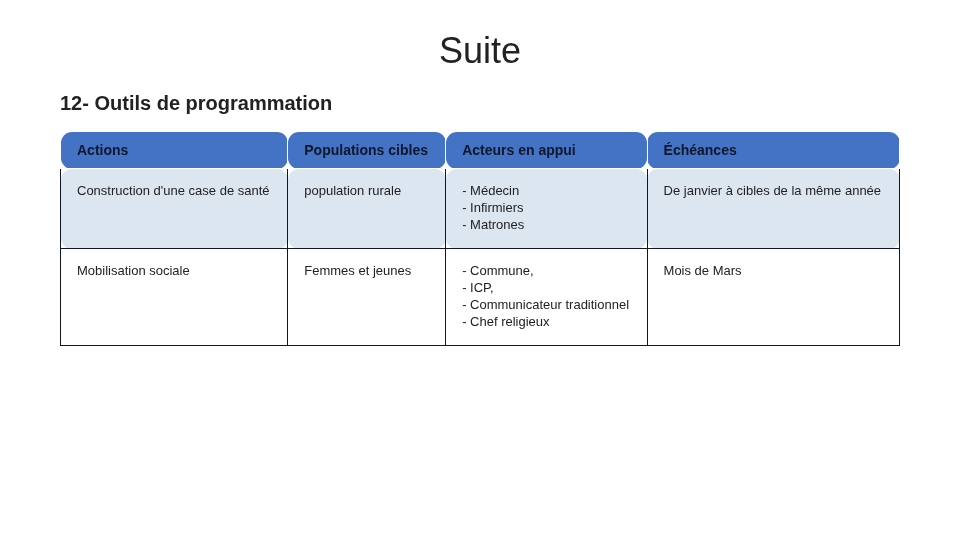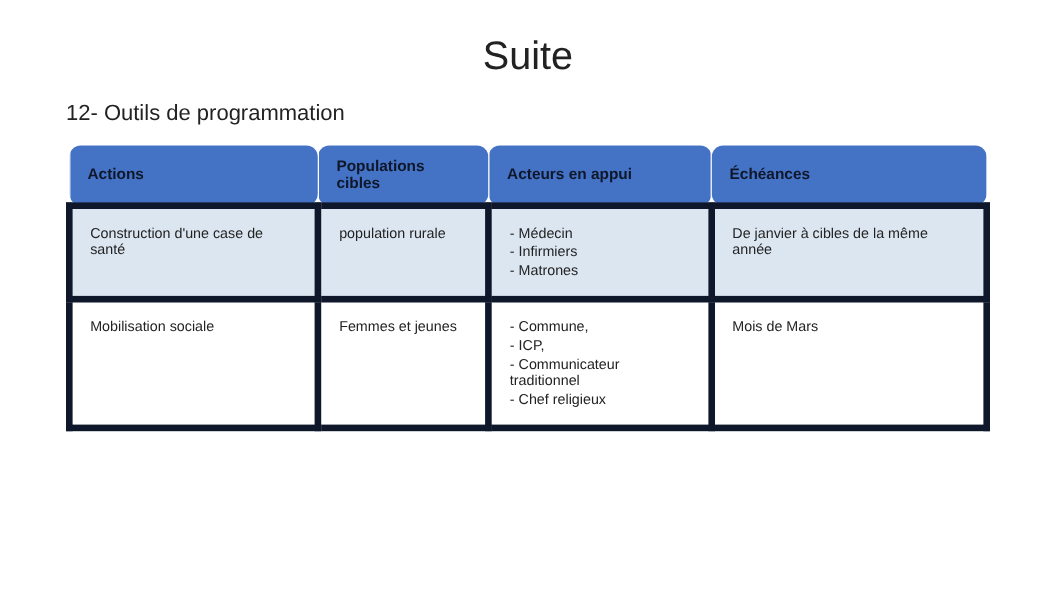--- a/index.html
+++ b/index.html
@@ -28,21 +28,21 @@
     .page-title {
       text-align: center;
       font-size: 36px;
       font-weight: 400;
       color: #222;
       margin-bottom: 20px;
     }
 
     .section-title {
       font-size: 20px;
-      font-weight: 400;
+      font-weight: 700;
       color: #222;
       margin-bottom: 16px;
     }
 
     .table-wrapper {
       width: 100%;
       border-collapse: collapse;
     }
 
     table {
@@ -69,21 +69,21 @@
 
     tbody tr:nth-child(even) {
       background-color: #ffffff;
     }
 
     tbody td {
       padding: 14px 16px;
       font-size: 13px;
       color: #222;
       vertical-align: top;
-      border: 6px solid #0f172a;
+      border: 1px solid #0f172a;
     }
 
     .bullet-list {
       list-style: none;
       padding: 0;
       margin: 0;
     }
 
     .bullet-list li::before {
       content: "- ";

